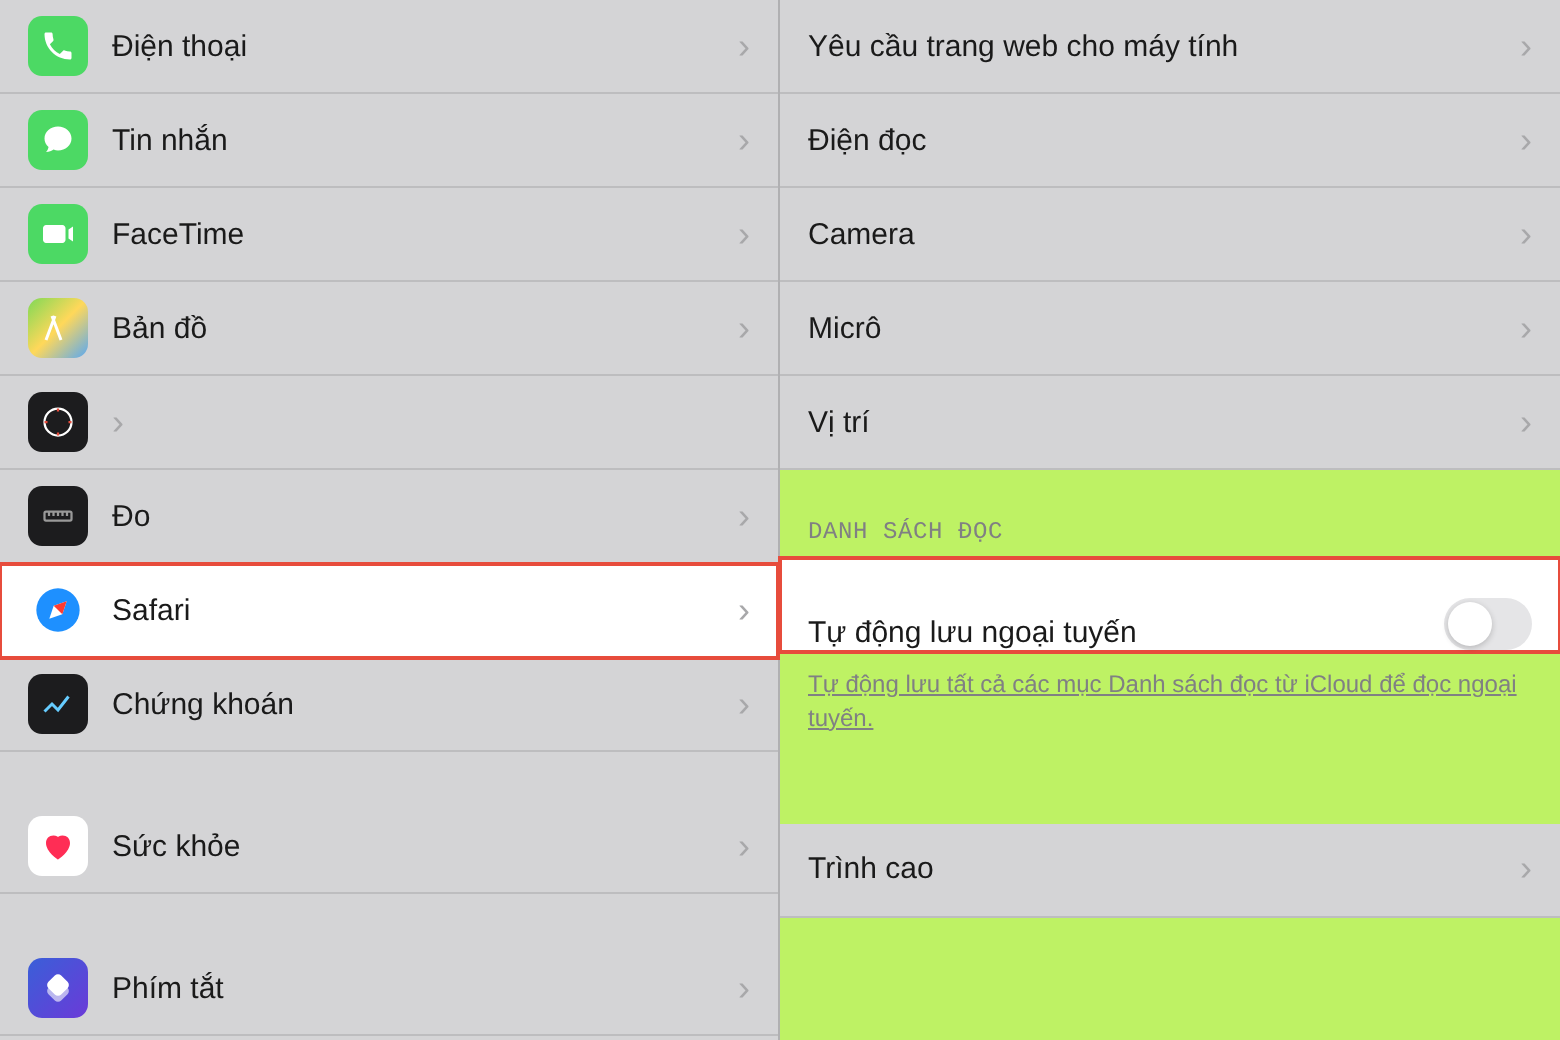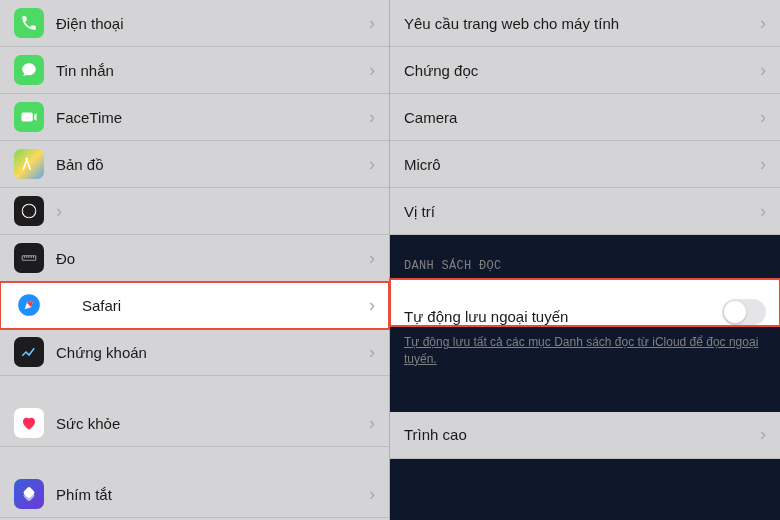--- a/index.html
+++ b/index.html
@@ -15,37 +15,36 @@
       background: #d4d4d6;
       overflow: hidden;
     }
     .left-pane {
       width: 390px;
       background: #d4d4d6;
       border-right: 1px solid #b0b0b2;
     }
     .right-pane {
       width: 390px;
-      background: #0f172a;
+      background: #bef264;
     }
     .list-item {
       display: flex;
       align-items: center;
       height: 47px;
       padding: 0 14px;
       border-bottom: 1px solid #bdbdbf;
       background: #d4d4d6;
       position: relative;
     }
     .list-item.selected {
       background: #ffffff;
       outline: 2px solid #e74c3c;
       outline-offset: -1px;
       z-index: 2;
-      gap: 26px;
     }
     .right-item {
       display: flex;
       align-items: center;
       height: 47px;
       padding: 0 14px;
       border-bottom: 1px solid #bdbdbf;
       background: #d4d4d6;
       position: relative;
     }
@@ -231,21 +230,21 @@
     <span class="chevron">›</span>
   </div>
 </div>
 
 <div class="right-pane">
   <div class="right-item">
     <span class="right-label">Yêu cầu trang web cho máy tính</span>
     <span class="chevron">›</span>
   </div>
   <div class="right-item">
-    <span class="right-label">Chứng đọc</span>
+    <span class="right-label">Điện đọc</span>
     <span class="chevron">›</span>
   </div>
   <div class="right-item">
     <span class="right-label">Camera</span>
     <span class="chevron">›</span>
   </div>
   <div class="right-item">
     <span class="right-label">Micrô</span>
     <span class="chevron">›</span>
   </div>

